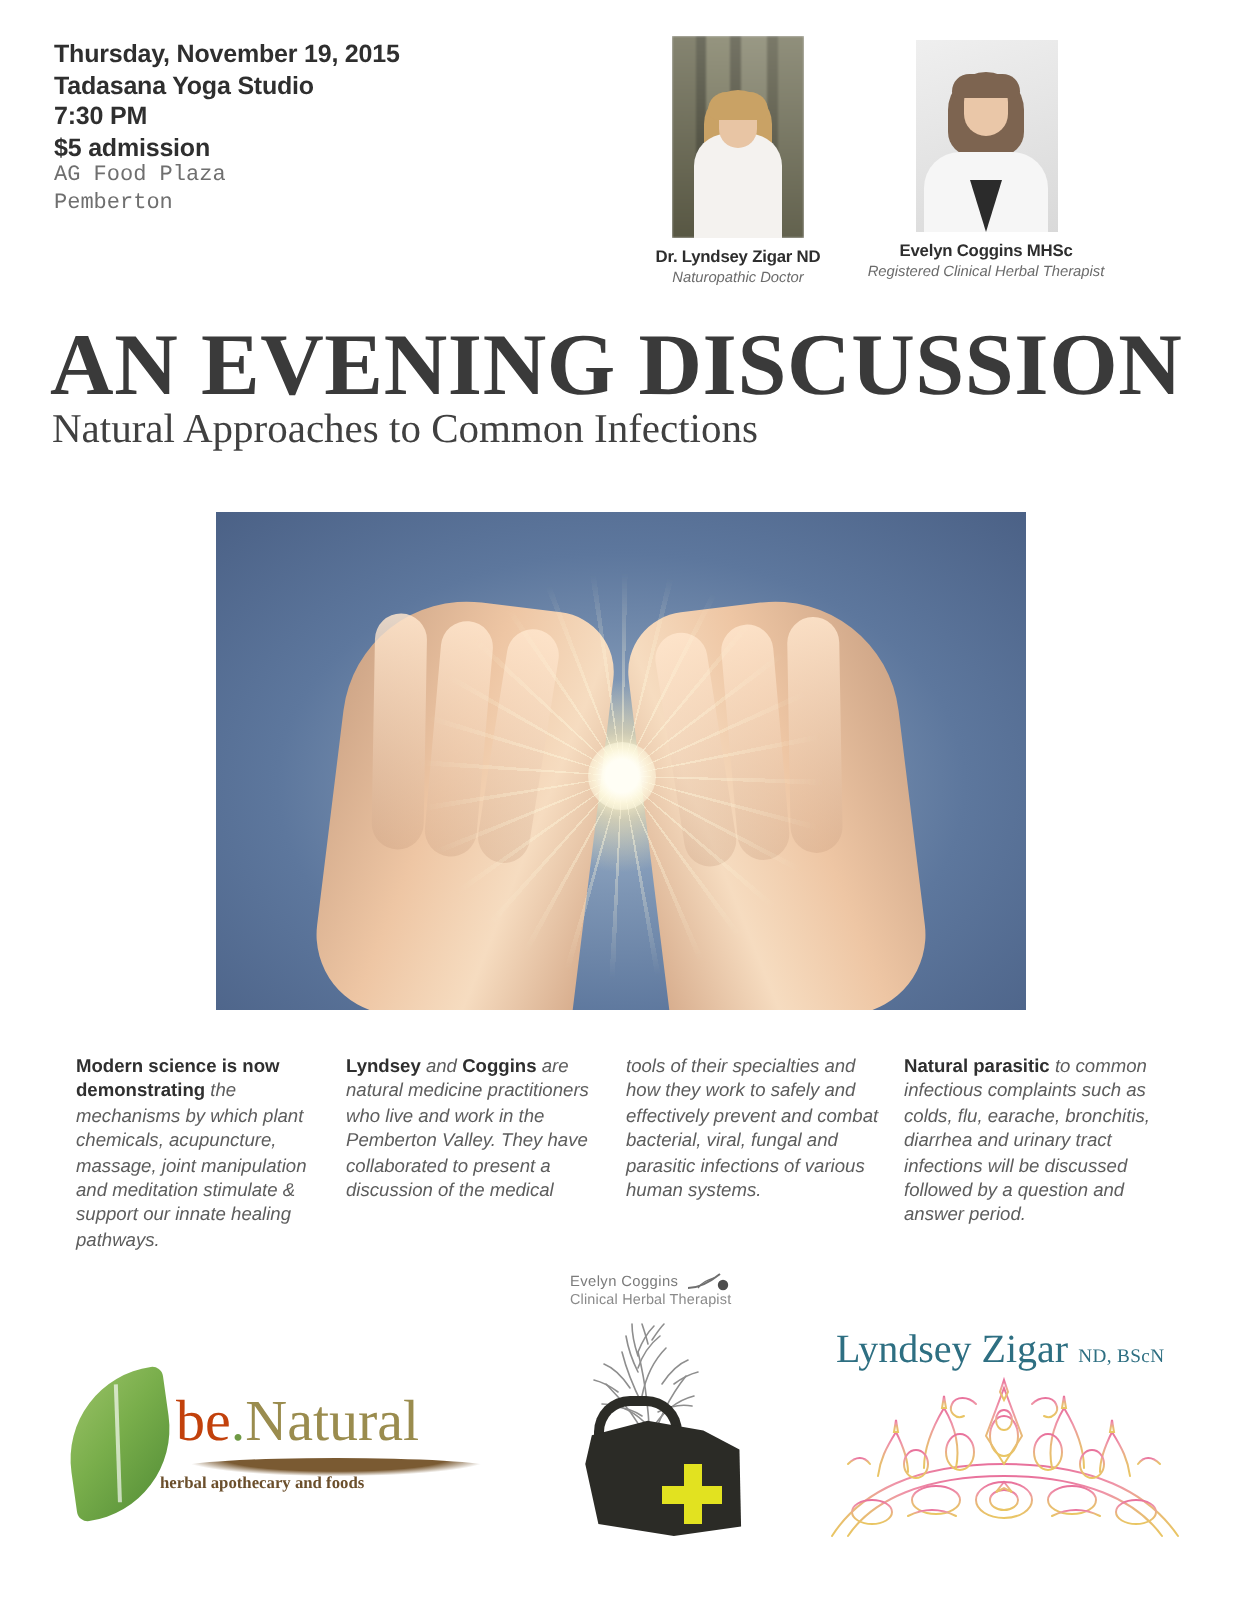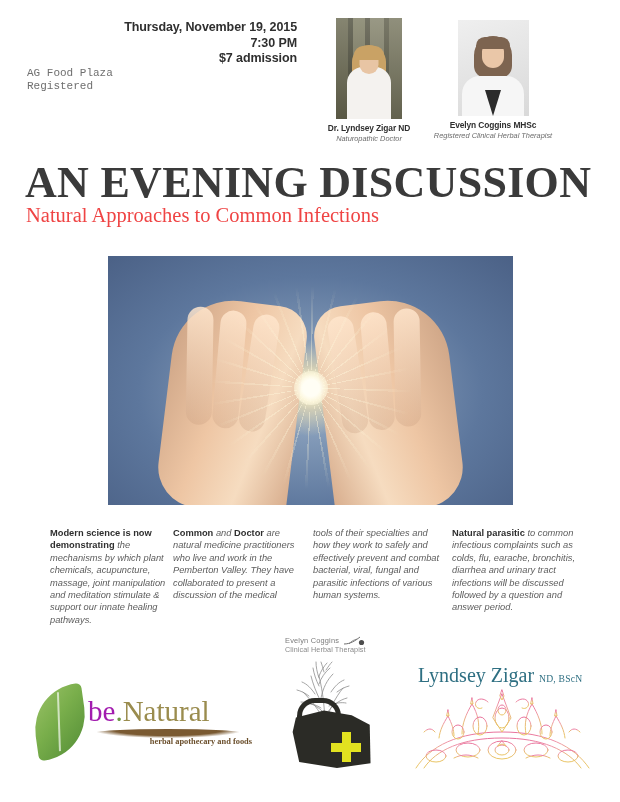--- a/index.html
+++ b/index.html
@@ -6,21 +6,21 @@
   body{
     width:620px;height:802px;position:relative;overflow:hidden;
     font-family:"Liberation Sans", sans-serif;
     color:#3d3d3d;
     -webkit-font-smoothing:antialiased;
   }
   .page{position:absolute;inset:0;background:#ffffff;}
 
   
   .event-details{position:absolute;left:27px;top:20px;width:270px;}
-  .ev-strong{font-weight:bold;font-size:12.5px;line-height:15.6px;color:#2f2f2f;letter-spacing:-0.1px;text-align:right;}
+  .ev-strong{font-weight:bold;font-size:12.5px;line-height:15.6px;color:#2f2f2f;letter-spacing:-0.1px;}
   .ev-light{font-size:11px;line-height:13.5px;color:#6f6f6f;font-family:Liberation Mono, monospace;}
 
   
   .presenters{position:absolute;left:305px;top:16px;width:300px;height:130px;}
   .card{position:absolute;top:0;}
   .card.one{left:20px;width:88px;}
   .card.two{left:145px;width:86px;}
   .photo{position:relative;overflow:hidden;background:#dcdcdc;}
   .card.one .photo{width:66px;height:101px;margin:2px auto 0;}
   .card.two .photo{width:71px;height:96px;margin:4px auto 0;}
@@ -59,21 +59,21 @@
     width:22px;height:27px;background:#eac7a8;border-radius:10px 10px 11px 11px;z-index:2;}
   .ph2-bang{position:absolute;left:50%;top:17px;transform:translateX(-50%);
     width:34px;height:12px;background:#7d6450;border-radius:16px 16px 6px 6px;z-index:3;}
 
   
   .main-title{position:absolute;left:25px;top:163px;
     font-family:"Liberation Serif", serif;font-weight:bold;font-size:44px;
     letter-spacing:0.3px;color:#3a3a3a;line-height:40px;white-space:nowrap;}
   .sub-title{position:absolute;left:26px;top:203px;
     font-family:"Liberation Serif", serif;font-size:20.5px;
-    color:#ef4444;line-height:25px;white-space:nowrap;}
+    color:#404040;line-height:25px;white-space:nowrap;}
 
   
   .hero{position:absolute;left:108px;top:256px;width:405px;height:249px;
     overflow:hidden;background:#5b7398;}
   .hero-sky{position:absolute;inset:0;
     background:
       radial-gradient(circle at 50% 53%, rgba(255,252,235,1) 0 2.2%, rgba(255,243,200,.95) 4%, rgba(255,232,170,.55) 9%, rgba(255,225,165,0) 20%),
       radial-gradient(ellipse at 50% 55%, #9fb4cc 0%, #7d95b4 28%, #5d779d 60%, #4b6186 100%);}
   .hero-glow{position:absolute;left:24%;top:26%;width:70px;height:70px;border-radius:50%;
     background:radial-gradient(circle,rgba(210,235,195,.55),rgba(210,235,195,0) 68%);}
@@ -96,42 +96,42 @@
   .finger{position:absolute;top:10px;width:26px;height:118px;border-radius:14px;
     background:linear-gradient(180deg,rgba(255,230,205,.85),rgba(190,145,115,.25));}
   .hero-cap{position:absolute;left:0;right:0;top:22px;text-align:center;
     font-size:21px;font-weight:bold;font-style:italic;color:#ffffff;
     letter-spacing:0.2px;text-shadow:0 1px 3px rgba(40,60,90,.55);}
 
   
   .columns{position:absolute;left:34px;top:527px;width:560px;}
   .col{position:absolute;top:0;width:128px;font-size:9.3px;line-height:12.4px;
     font-style:italic;color:#5d5d5d;}
-  .col.c1{left:16px;}
+  .col.c1{left:4px;}
   .col.c2{left:139px;}
   .col.c3{left:279px;}
   .col.c4{left:418px;}
   .col b{font-style:normal;font-weight:bold;color:#2f2f2f;}
 
   
   .logo-benatural{position:absolute;left:30px;top:684px;width:230px;height:80px;}
   .leaf{position:absolute;left:4px;top:2px;width:52px;height:72px;
     background:linear-gradient(135deg,#9ec46a 0%,#79ae4b 45%,#4f8a34 100%);
     border-radius:52px 6px 52px 6px;transform:rotate(-8deg);}
   .leaf:after{content:"";position:absolute;left:46%;top:8%;width:1.6px;height:82%;
     background:rgba(255,255,255,.65);transform:rotate(6deg);}
   .bn-word{position:absolute;left:58px;top:12px;
     font-family:"Liberation Serif", serif;font-size:29px;line-height:30px;white-space:nowrap;}
-  .bn-be{color:#a21caf;}
+  .bn-be{color:#c2410c;}
   .bn-dot{color:#6f9a45;}
   .bn-nat{color:#9a8c4e;}
   .bn-swoosh{position:absolute;left:62px;top:45px;width:152px;height:9px;
     background:radial-gradient(ellipse at 50% 0%, #7a5a32 0 52%, rgba(122,90,50,0) 72%);
     border-radius:50%;}
-  .bn-tag{position:absolute;left:64px;top:53px;width:158px;text-align:right;
+  .bn-tag{position:absolute;left:50px;top:53px;width:158px;text-align:left;
     font-family:"Liberation Serif", serif;font-weight:bold;font-size:8.4px;color:#6b4f2c;white-space:nowrap;}
 
   .logo-coggins{position:absolute;left:279px;top:636px;width:118px;height:145px;}
   .ec-name{position:absolute;left:6px;top:0px;font-size:7.4px;color:#7b7b7b;letter-spacing:.2px;white-space:nowrap;}
   .ec-role{position:absolute;left:6px;top:9px;font-size:7.2px;color:#8a8a8a;letter-spacing:.1px;white-space:nowrap;}
   .ec-sprig{position:absolute;left:64px;top:-1px;width:22px;height:12px;}
   .ec-plant{position:absolute;left:6px;top:22px;width:76px;height:70px;}
   .ec-bag{position:absolute;left:12px;top:72px;width:82px;height:60px;
     background:#2b2b26;
     clip-path:polygon(6% 16%,40% 4%,74% 12%,96% 28%,97% 92%,56% 100%,10% 90%,2% 40%);}
@@ -148,24 +148,25 @@
   .lz-cred{font-family:"Liberation Serif", serif;font-size:9.6px;color:#2e6f82;letter-spacing:.2px;}
   .lz-mandala{position:absolute;left:0px;top:24px;width:185px;height:86px;}
 </style>
 </head>
 <body>
 
 <div class="page">
 
   <div class="event-details">
     <div class="ev-strong">Thursday, November 19, 2015</div>
+    <div class="ev-strong">Tadasana Yoga Studio</div>
     <div class="ev-strong">7:30 PM</div>
-    <div class="ev-strong">$7 admission</div>
+    <div class="ev-strong">$5 admission</div>
     <div class="ev-light">AG Food Plaza</div>
-    <div class="ev-light">Registered</div>
+    <div class="ev-light">Pemberton</div>
   </div>
 
   <div class="presenters">
 
     <div class="card one">
       <div class="photo">
         <div class="ph1-bg"></div>
         <div class="ph1-hair"></div>
         <div class="ph1-body"></div>
         <div class="ph1-face"></div>
@@ -209,21 +210,21 @@
     <div class="hero-star"></div>
   </div>
 
   <div class="columns">
 
     <div class="col c1">
       <b>Modern science is now demonstrating</b><span> the mechanisms by which plant chemicals, acupuncture, massage, joint manipulation and meditation stimulate &amp; support our innate healing pathways.</span>
     </div>
 
     <div class="col c2">
-      <b>Common</b><span> and </span><b>Doctor</b><span> are natural medicine practitioners who live and work in the Pemberton Valley. They have collaborated to present a discussion  of the medical</span>
+      <b>Lyndsey</b><span> and </span><b>Coggins</b><span> are natural medicine practitioners who live and work in the Pemberton Valley. They have collaborated to present a discussion  of the medical</span>
     </div>
 
     <div class="col c3">
       <span>tools of their specialties and how they work to safely and effectively prevent and combat bacterial, viral, fungal and parasitic infections of various human systems.</span>
     </div>
 
     <div class="col c4">
       <b>Natural parasitic</b><span> to common infectious complaints such as colds, flu, earache, bronchitis, diarrhea and urinary tract infections will be discussed followed by a question and answer period.</span>
     </div>
   </div>

